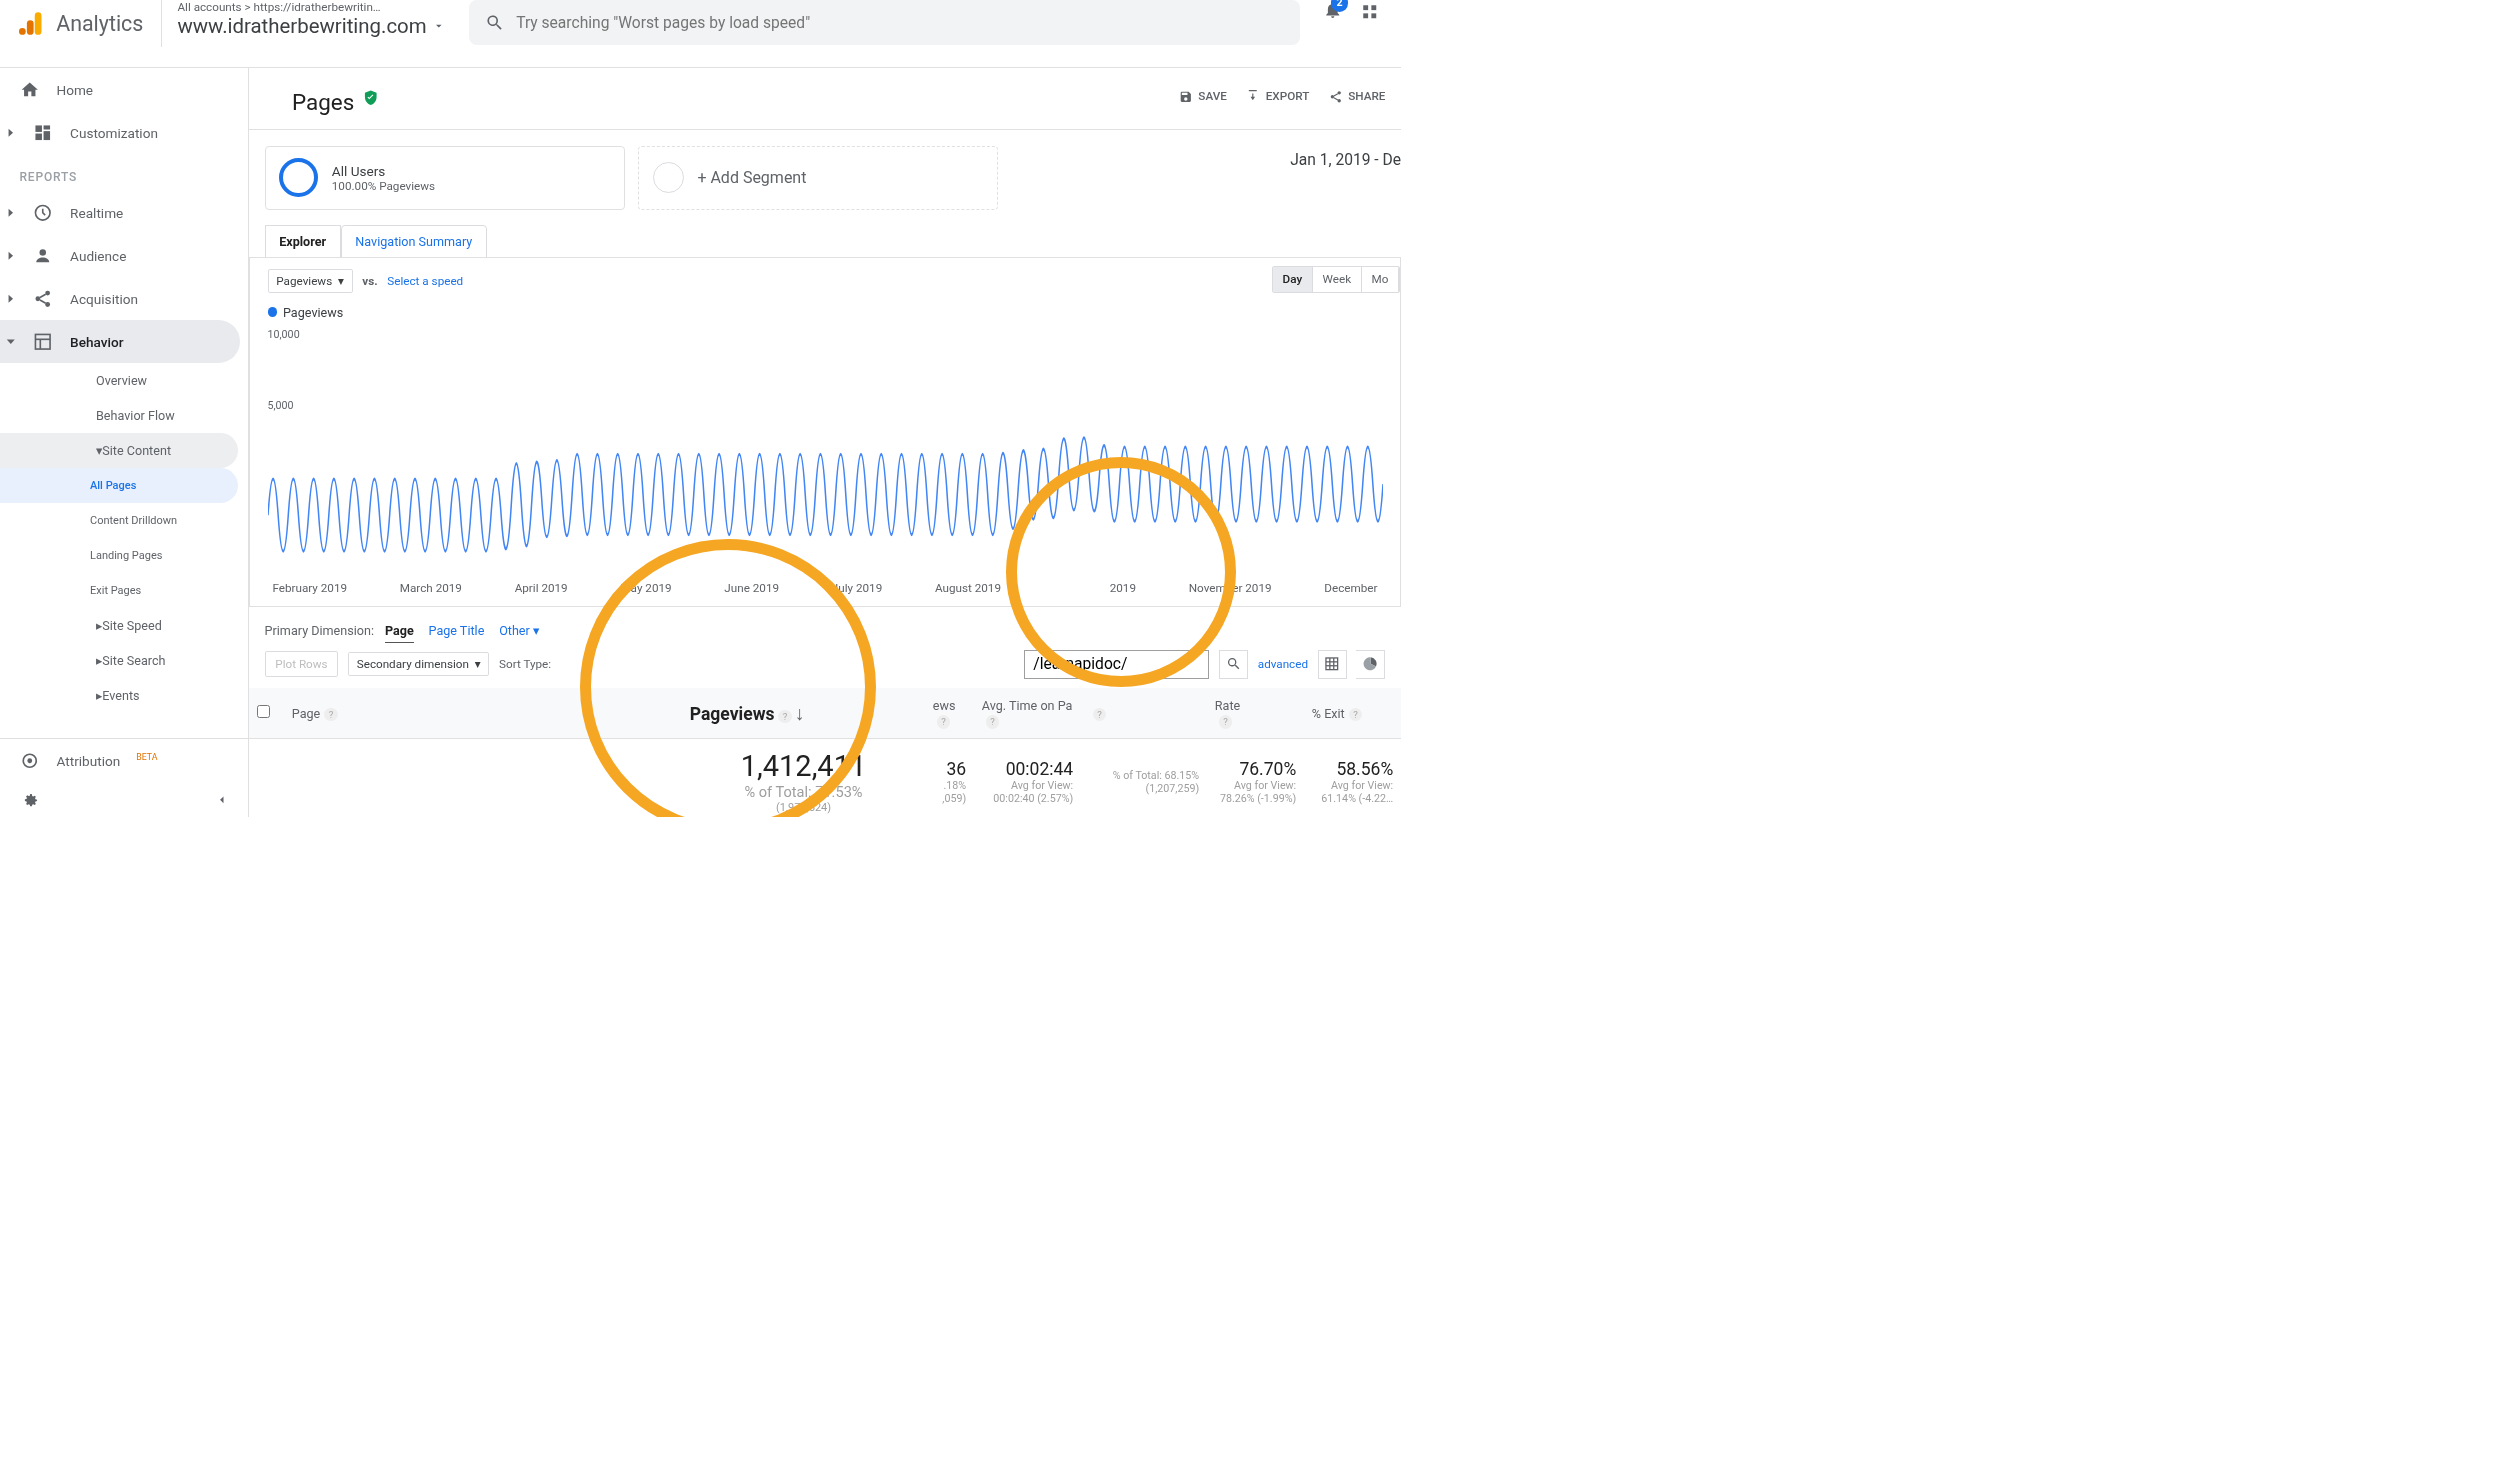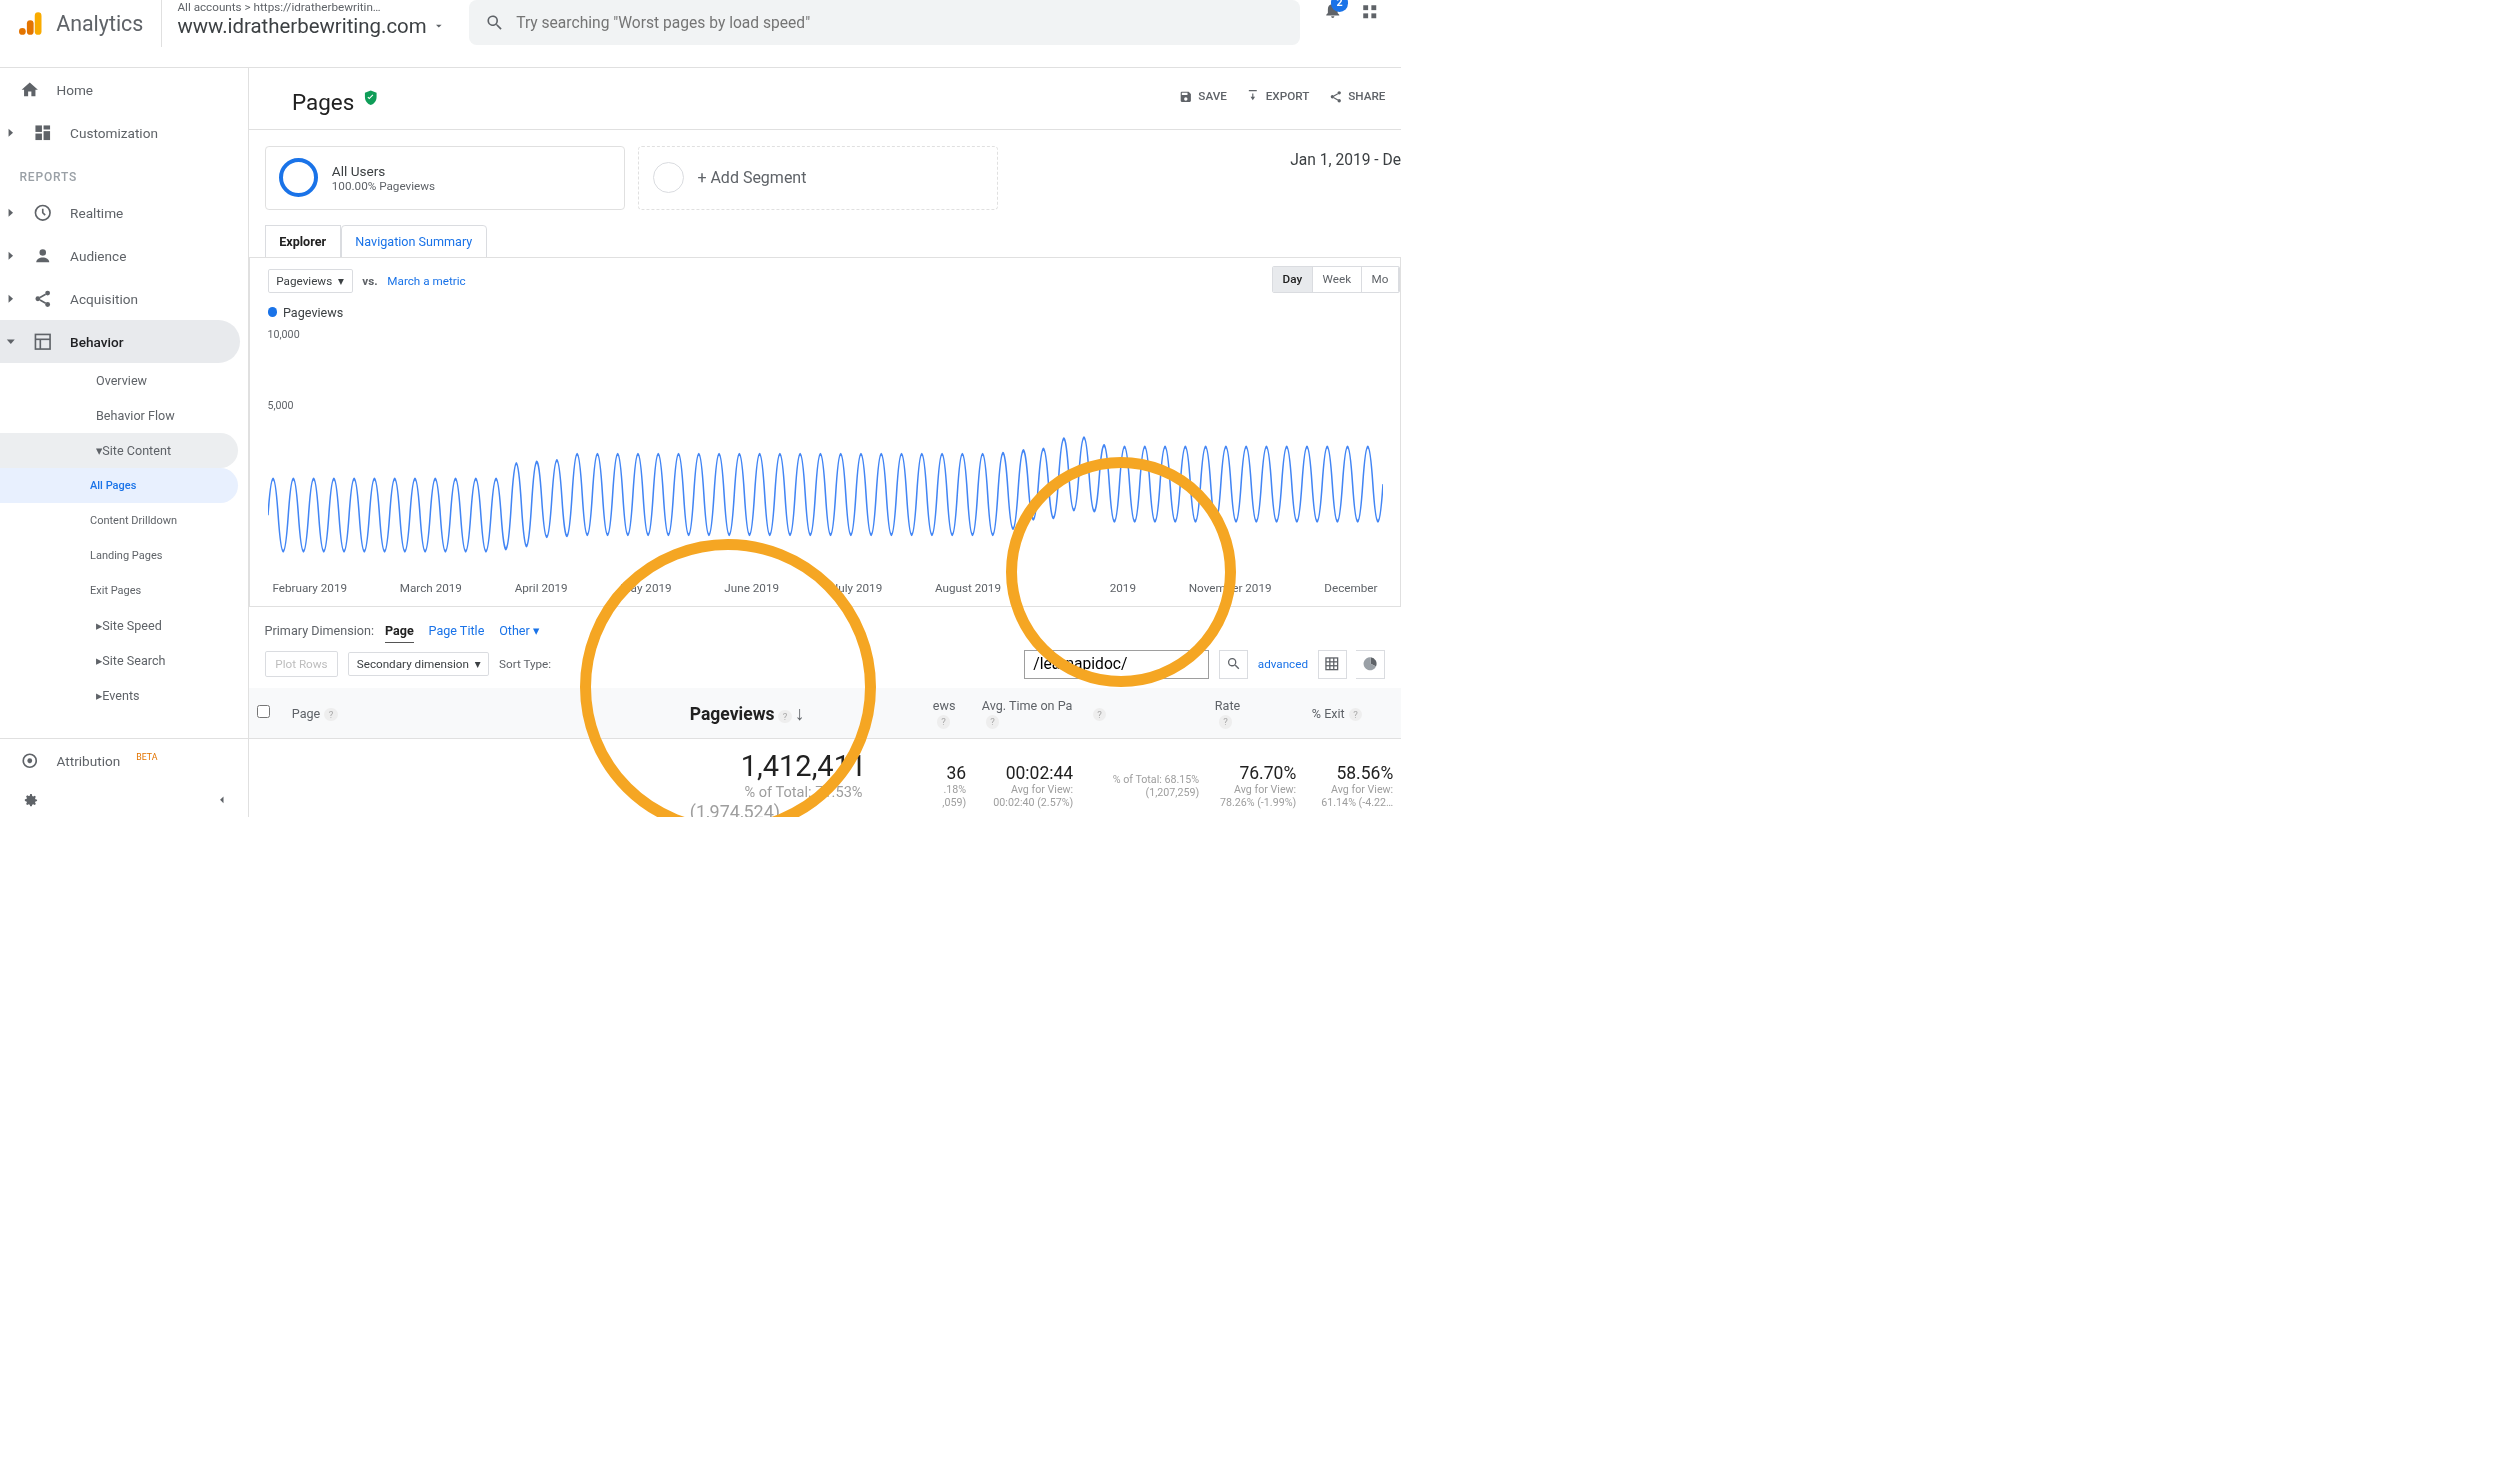--- a/index.html
+++ b/index.html
@@ -278,21 +278,21 @@
 
       <div class="tab-row">
         <div class="tab active">Explorer</div>
         <div class="tab">Navigation Summary</div>
       </div>
 
       <div class="chart-panel">
         <div class="chart-ctrl">
           <span class="mini-select"><span>Pageviews</span> ▾</span>
           <strong>vs.</strong>
-          <span class="link-blue">March a metric</span>
+          <span class="link-blue">Select a speed</span>
           <div class="time-toggle">
             <div class="time-btn sel">Day</div>
             <div class="time-btn">Week</div>
             <div class="time-btn">Mo</div>
           </div>
         </div>
         <div style="margin-top:11.7px;font-size:12.6px;color:#3c4043"><span class="legend-dot"></span><span>Pageviews</span></div>
         <div class="chart-area">
           <div class="y-label">10,000</div>
           <div style="height:58px"></div>
@@ -365,21 +365,21 @@
             <th class="num-r" style="width:97px"><span>% Exit</span><span class="info-ico">?</span></th>
           </tr>
         </thead>
         <tbody>
           <tr>
             <td></td>
               <td></td>
             <td class="num-r" style="text-align:center">
               <div class="big-num" style="font-size:29px;text-align:center">1,412,411</div>
               <div class="sub-num" style="font-size:14.6px;text-align:center">% of Total: 71.53%</div>
-              <div class="sub-num" style="font-size:18px;text-align:left">(1,974,524)</div>
+              <div class="sub-num" style="font-size:11px;text-align:center">(1,974,524)</div>
             </td>
             <td class="num-r">
               <div class="big-num" style="font-size:17.5px">36</div>
               <div class="sub-num">.18%</div>
               <div class="sub-num">,059)</div>
             </td>
             <td class="num-r">
               <div class="big-num" style="font-size:17.5px">00:02:44</div>
               <div class="sub-num" style="white-space:pre-line">Avg for View:
 00:02:40 (2.57%)</div>

